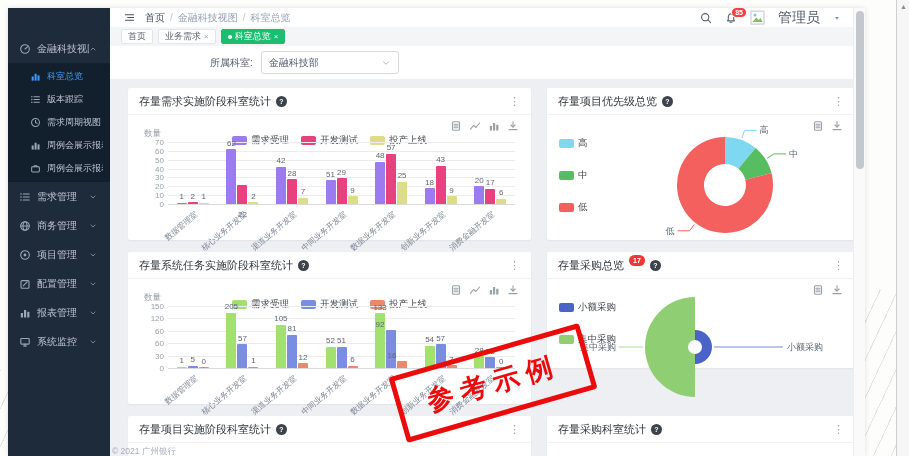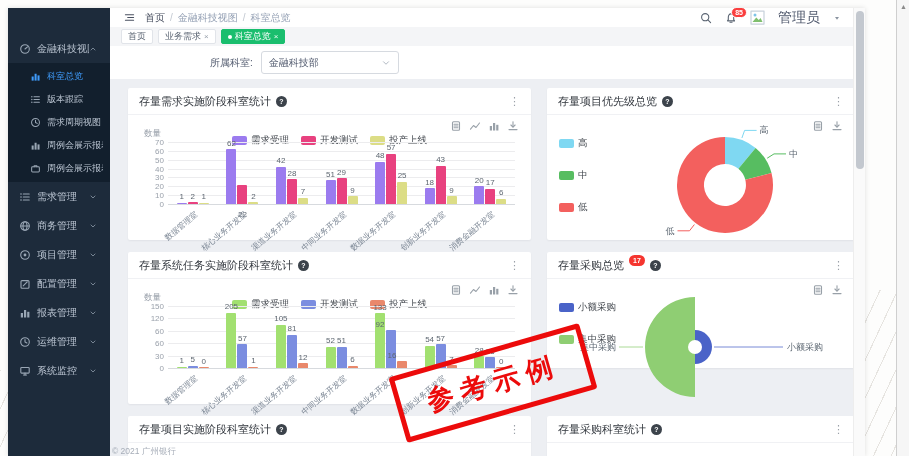--- a/index.html
+++ b/index.html
@@ -218,32 +218,20 @@
             </svg>
             <span class="lbl">报表管理</span>
             <span class="side-caret">
               <svg width="8" height="8" viewBox="0 0 12 12" fill="none" stroke="currentColor" stroke-width="1.1" stroke-linecap="round" stroke-linejoin="round">
                 <path d="M3 4.5 L6 7.5 L9 4.5"></path>
               </svg>
             </span>
           </div>
           <div class="side-item side-group">
             <svg width="12" height="12" viewBox="0 0 12 12" fill="none" stroke="currentColor" stroke-width="1.1" stroke-linecap="round" stroke-linejoin="round">
-              <circle cx="6" cy="6" r="4.3"></circle>
-              <path d="M6 3.6 L6 6 L7.9 7"></path>
-            </svg>
-            <span class="lbl">运维管理</span>
-            <span class="side-caret">
-              <svg width="8" height="8" viewBox="0 0 12 12" fill="none" stroke="currentColor" stroke-width="1.1" stroke-linecap="round" stroke-linejoin="round">
-                <path d="M3 4.5 L6 7.5 L9 4.5"></path>
-              </svg>
-            </span>
-          </div>
-          <div class="side-item side-group">
-            <svg width="12" height="12" viewBox="0 0 12 12" fill="none" stroke="currentColor" stroke-width="1.1" stroke-linecap="round" stroke-linejoin="round">
               <rect x="1.8" y="2.5" width="8.4" height="5.6" rx=".8"></rect>
               <line x1="4.5" y1="10" x2="7.5" y2="10"></line>
               <line x1="6" y1="8.1" x2="6" y2="10"></line>
             </svg>
             <span class="lbl">系统监控</span>
             <span class="side-caret">
               <svg width="8" height="8" viewBox="0 0 12 12" fill="none" stroke="currentColor" stroke-width="1.1" stroke-linecap="round" stroke-linejoin="round">
                 <path d="M3 4.5 L6 7.5 L9 4.5"></path>
               </svg>
             </span>

